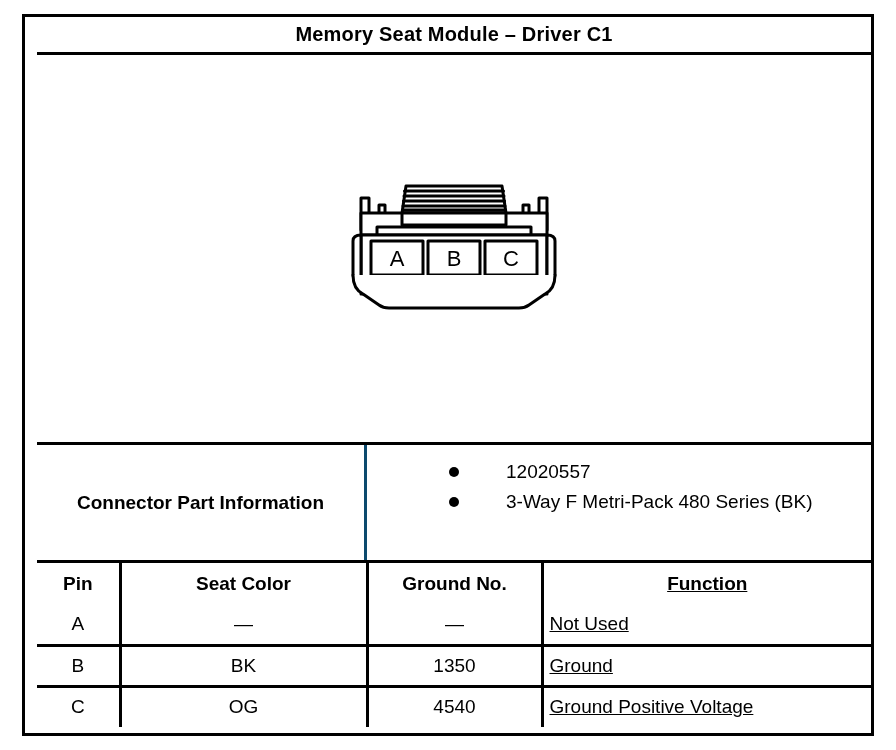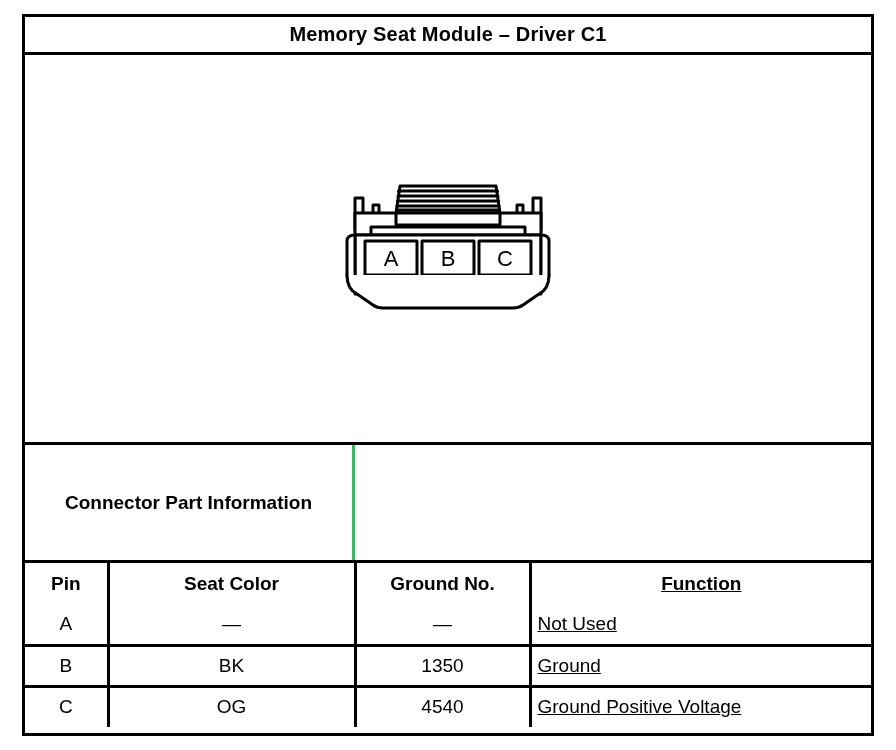--- a/index.html
+++ b/index.html
@@ -17,20 +17,21 @@
 
   #sheet {
     position: absolute;
     left: 22px;
     top: 14px;
     width: 852px;
     height: 722px;
     border: 3px solid #000;
     box-sizing: border-box;
     background: #fff;
+    padding-left: 12px;
   }
 
   
   .title-bar {
     height: 38px;
     border-bottom: 3px solid #000;
     display: flex;
     align-items: center;
     justify-content: center;
     box-sizing: border-box;
@@ -61,21 +62,21 @@
 
   
   .part-row {
     display: flex;
     height: 118px;
     border-bottom: 3px solid #000;
     box-sizing: border-box;
   }
   .part-label-cell {
     width: 330px;
-    border-right: 3px solid #22c55e;
+    border-right: 3px solid #0c4a6e;
     box-sizing: border-box;
     display: flex;
     align-items: center;
     justify-content: center;
     padding: 0 6px;
   }
   .part-label-cell span {
     font-size: 19px;
     font-weight: bold;
     white-space: nowrap;
@@ -186,20 +187,30 @@
           <text x="162" y="83">C</text>
         </g>
       </svg>
     </div>
   </div>
 
   <div class="part-row">
     <div class="part-label-cell">
       <span>Connector Part Information</span>
     </div>
+    <div class="part-values-cell">
+      <div class="bullet-line">
+        <span class="bullet-dot"></span>
+        <span class="bullet-text">12020557</span>
+      </div>
+      <div class="bullet-line">
+        <span class="bullet-dot"></span>
+        <span class="bullet-text">3-Way F Metri-Pack 480 Series (BK)</span>
+      </div>
+    </div>
   </div>
 
   <table class="pin-table">
     <thead>
       <tr>
         <th class="col-pin">Pin</th>
         <th class="col-wire">Seat Color</th>
         <th class="col-circuit">Ground No.</th>
         <th class="col-func">Function</th>
       </tr>

